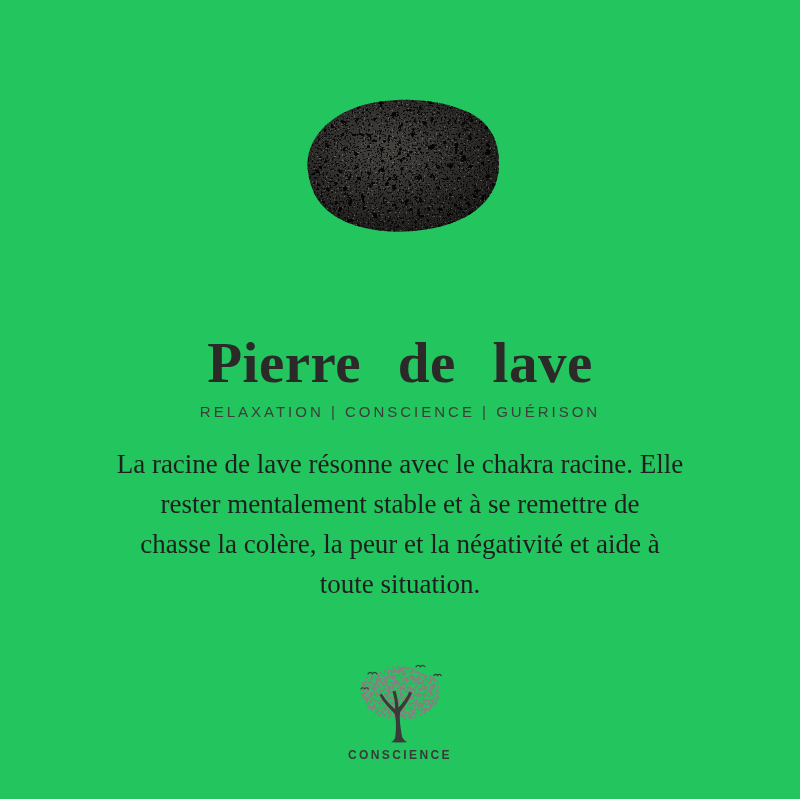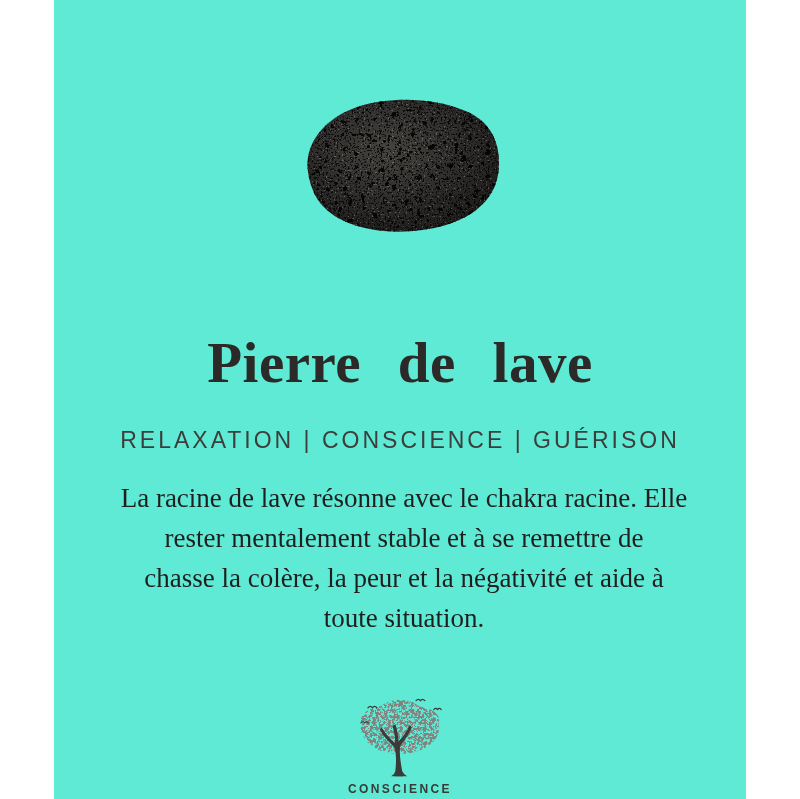--- a/index.html
+++ b/index.html
@@ -1,44 +1,44 @@
 <!DOCTYPE html>
 <html><head>
 <meta charset="utf-8">
 <style>
   html, body { margin: 0; padding: 0; background: #ffffff; }
   .card {
     position: relative;
-    width: 692px;
+    width: 800px;
     height: 799px;
     margin: 0 auto;
-    background: #5eead4;
+    background: #22c55e;
     overflow: hidden;
     text-align: center;
     font-family: "Liberation Serif", serif;
   }
   .stone-wrap {
     padding-top: 94px;
     line-height: 0;
   }
   .title {
     margin: 96px 0 0 0;
     font-family: "Liberation Serif", serif;
     font-weight: 700;
     font-size: 57px;
     line-height: 1.1;
     letter-spacing: 0.5px;
     word-spacing: 22px;
     color: #2b2a28;
   }
   .keywords {
-    margin-top: 32px;
+    margin-top: 8px;
     font-family: "Liberation Sans", sans-serif;
     font-weight: 400;
-    font-size: 23px;
+    font-size: 15px;
     letter-spacing: 3px;
     color: #3d3d3b;
   }
   .desc {
     margin: 24px auto 0 auto;
     width: 700px;
     font-family: "Liberation Serif", serif;
     font-size: 27px;
     line-height: 40px;
     color: #1f1f1f;

